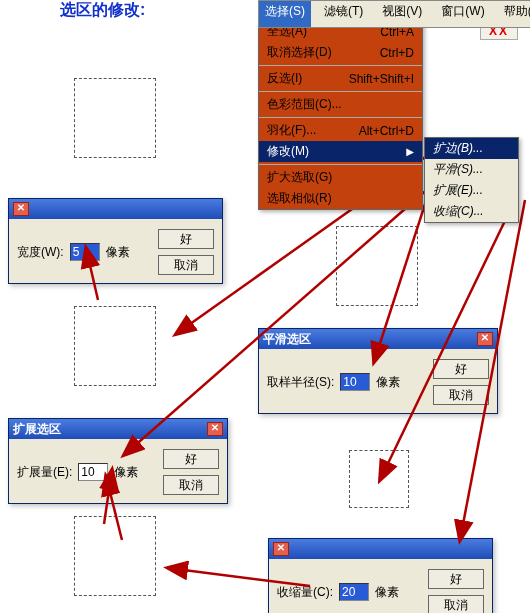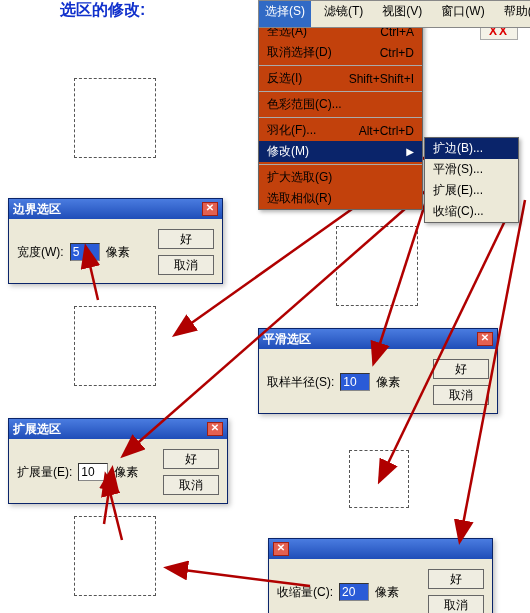--- a/index.html
+++ b/index.html
@@ -84,20 +84,21 @@
     left: 424px;
     width: 95px;
     background: #ece9d8;
     border: 1px solid #666;
     box-shadow: 2px 2px 4px rgba(0,0,0,.3);
     z-index: 9;
   }
   .submenu .row {
     padding: 2px 8px;
     cursor: default;
+    font-style: italic;
   }
   .submenu .row.highlight {
     background: #0a246a;
     color: #fff;
   }
 
   
   .marquee {
     position: absolute;
     border: 1px dashed #555;
@@ -239,21 +240,20 @@
 </div>
 
 <div class="marquee" style="left:74px; top:78px; width:82px; height:80px;"></div>
 <div class="marquee" style="left:74px; top:306px; width:82px; height:80px;"></div>
 <div class="marquee" style="left:336px; top:226px; width:82px; height:80px;"></div>
 <div class="marquee" style="left:349px; top:450px; width:60px; height:58px;"></div>
 <div class="marquee" style="left:74px; top:516px; width:82px; height:80px;"></div>
 
 <div class="dialog" style="left:8px; top:198px; width:215px;">
   <div class="titlebar">
-    <span class="title-text">边界选区</span>
     <div class="closebtn">✕</div>
   </div>
   <div class="body">
     <span class="label">宽度(W):</span>
     <input class="num sel" value="5" style="">
     <span class="unit">像素</span>
     <div class="btncol">
       <div class="btn">好</div>
       <div class="btn">取消</div>
     </div>

